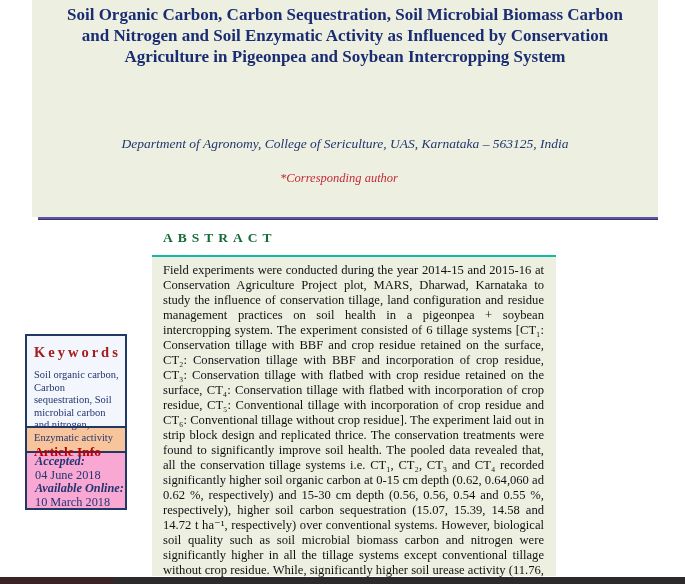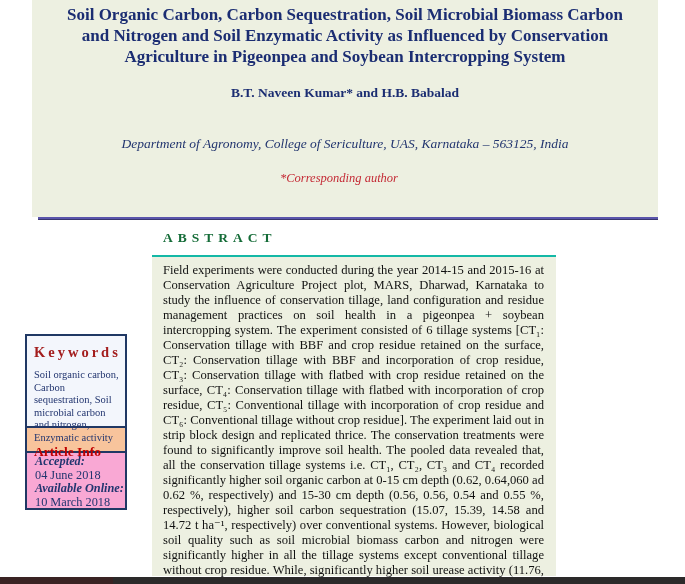--- a/index.html
+++ b/index.html
@@ -120,21 +120,20 @@
     display: flex;
   }
   .bottom-bar-left  { width: 113px; height: 7px; background: #3a2323; }
   .bottom-bar-right { flex: 1;      height: 7px; background: #2c2a2a; }
 </style>
 </head>
 <body>
 
 <div class="header-band">
   <div class="article-title">Soil Organic Carbon, Carbon Sequestration, Soil Microbial Biomass Carbon and Nitrogen and Soil Enzymatic Activity as Influenced by Conservation Agriculture in Pigeonpea and Soybean Intercropping System</div>
-  <div class="authors-line">B.T. Naveen Kumar* and H.B. Babalad</div>
   <div class="affiliation-line">Department of Agronomy, College of Sericulture, UAS, Karnataka – 563125, India</div>
   <div class="corresponding-note">*Corresponding author</div>
 </div>
 
 <div class="rule-1"></div>
 
 <div class="abstract-heading">ABSTRACT</div>
 
 <div class="abstract-panel">
   <p class="abstract-text">Field experiments were conducted during the year 2014-15 and 2015-16 at Conservation Agriculture Project plot, MARS, Dharwad, Karnataka to study the influence of conservation tillage, land configuration and residue management practices on soil health in a pigeonpea + soybean intercropping system. The experiment consisted of 6 tillage systems [CT₁: Conservation tillage with BBF and crop residue retained on the surface, CT₂: Conservation tillage with BBF and incorporation of crop residue, CT₃: Conservation tillage with flatbed with crop residue retained on the surface, CT₄: Conservation tillage with flatbed with incorporation of crop residue, CT₅: Conventional tillage with incorporation of crop residue and CT₆: Conventional tillage without crop residue]. The experiment laid out in strip block design and replicated thrice. The conservation treatments were found to significantly improve soil health. The pooled data revealed that, all the conservation tillage systems i.e. CT₁, CT₂, CT₃ and CT₄ recorded significantly higher soil organic carbon at 0-15 cm depth (0.62, 0.64,060 ad 0.62 %, respectively) and 15-30 cm depth (0.56, 0.56, 0.54 and 0.55 %, respectively), higher soil carbon sequestration (15.07, 15.39, 14.58 and 14.72 t ha⁻¹, respectively) over conventional systems. However, biological soil quality such as soil microbial biomass carbon and nitrogen were significantly higher in all the tillage systems except conventional tillage without crop residue. While, significantly higher soil urease activity (11.76, 11.86, 11.10 and 11.44 µg NH₄-N g⁻¹ day⁻¹), dehydrogenase activity (32.29, 32.29, 31.14 and 31.55 µg TPF g⁻¹ day⁻¹) and total phosphatase activity (173.21, 174.55, 170.09 and 173.21 µg PNP g⁻¹hr⁻¹) were recorded in CT₁, CT₂, CT₃ and CT₄ over CT₅ and CT₆.</p>

